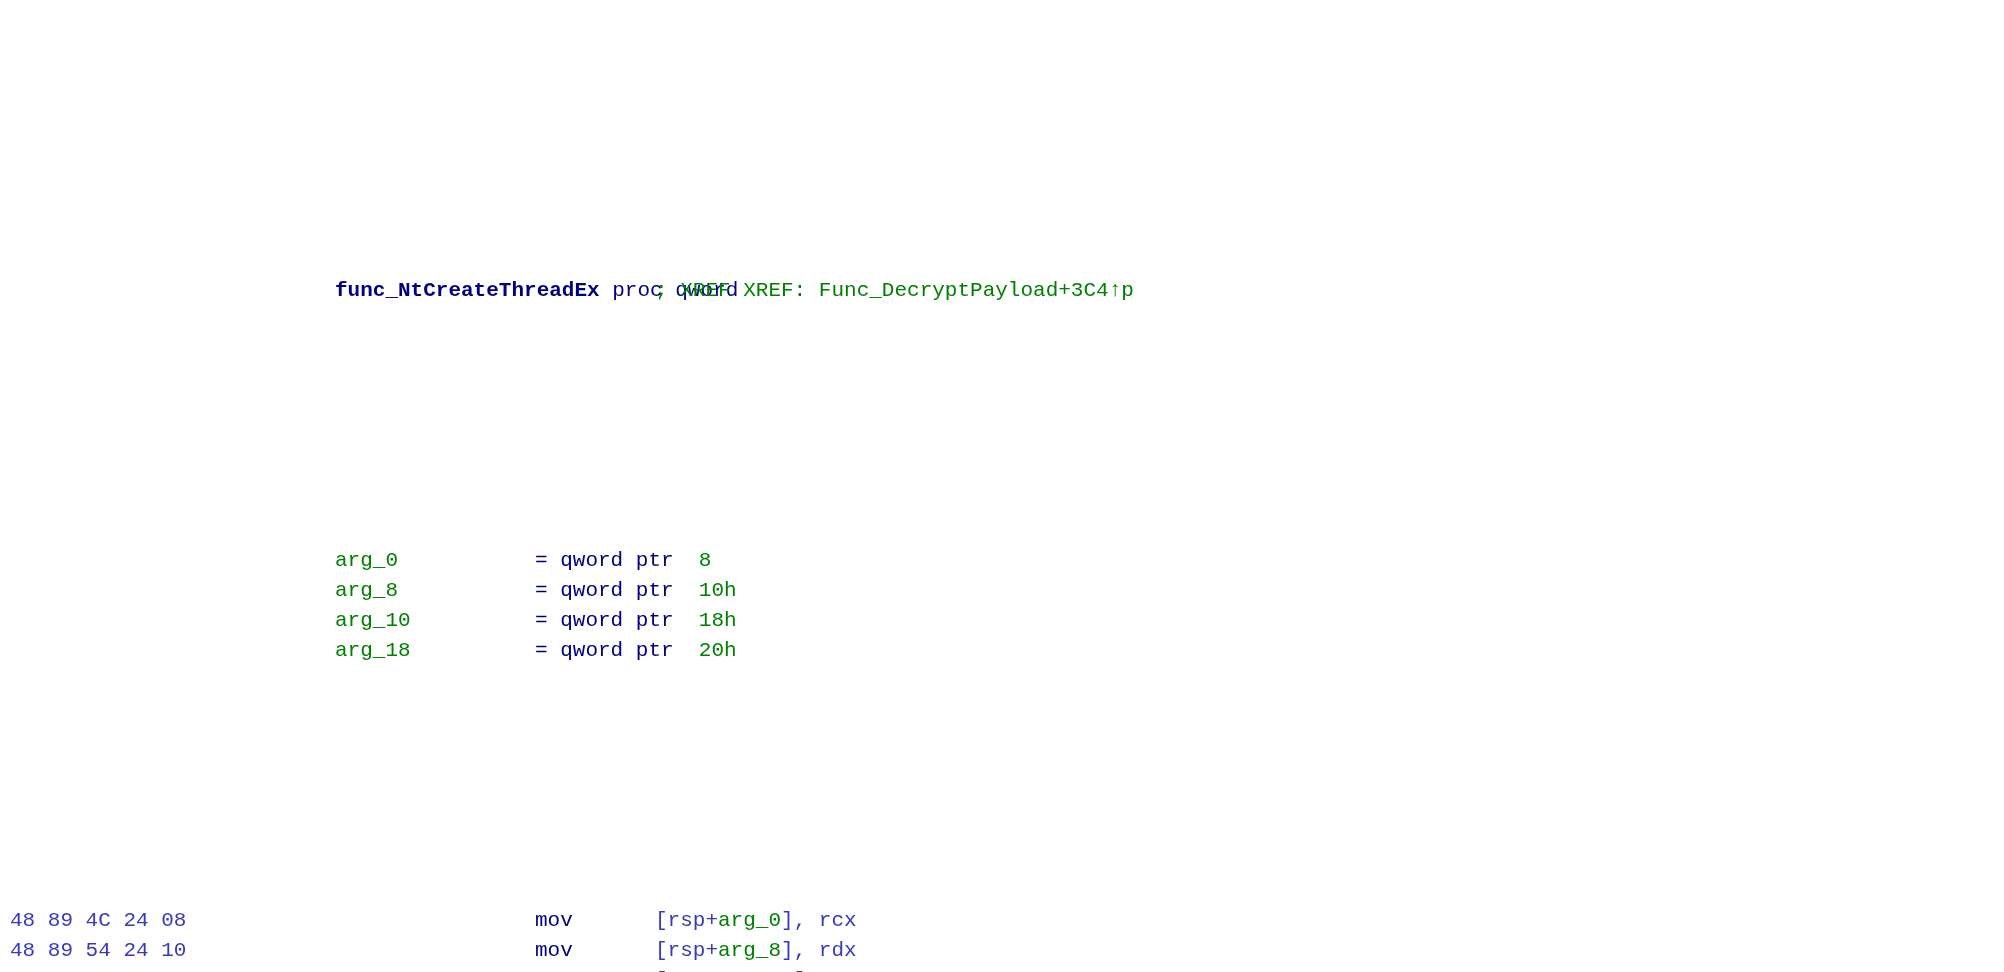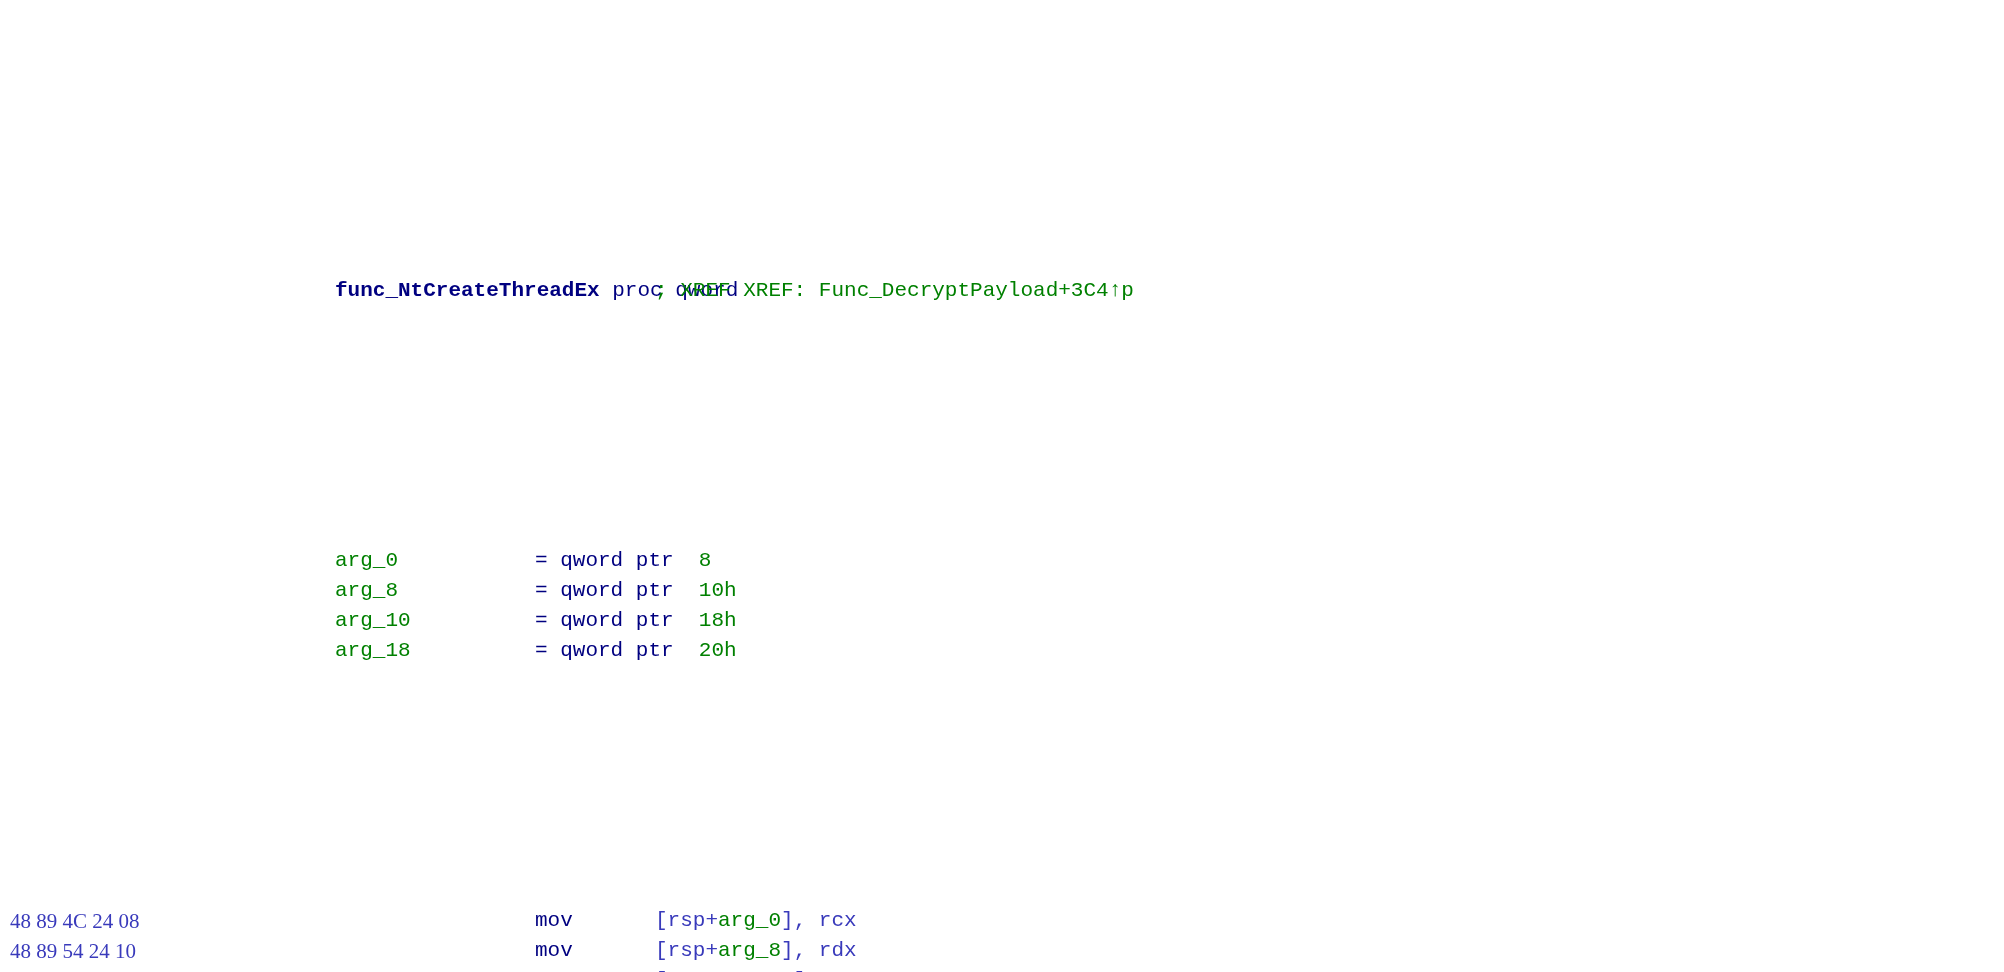--- a/index.html
+++ b/index.html
@@ -17,21 +17,20 @@
   }
   .listing {
     padding: 6px 10px 0 10px;
   }
   .row {
     display: flex;
   }
   .bytes {
     width: 325px;
     flex: 0 0 325px;
-    font-family: Liberation Serif, serif;
   }
   .mnemcol {
     width: 200px;
     flex: 0 0 200px;
   }
   .opcodecol {
     width: 120px;
     flex: 0 0 120px;
   }
   .operands {

